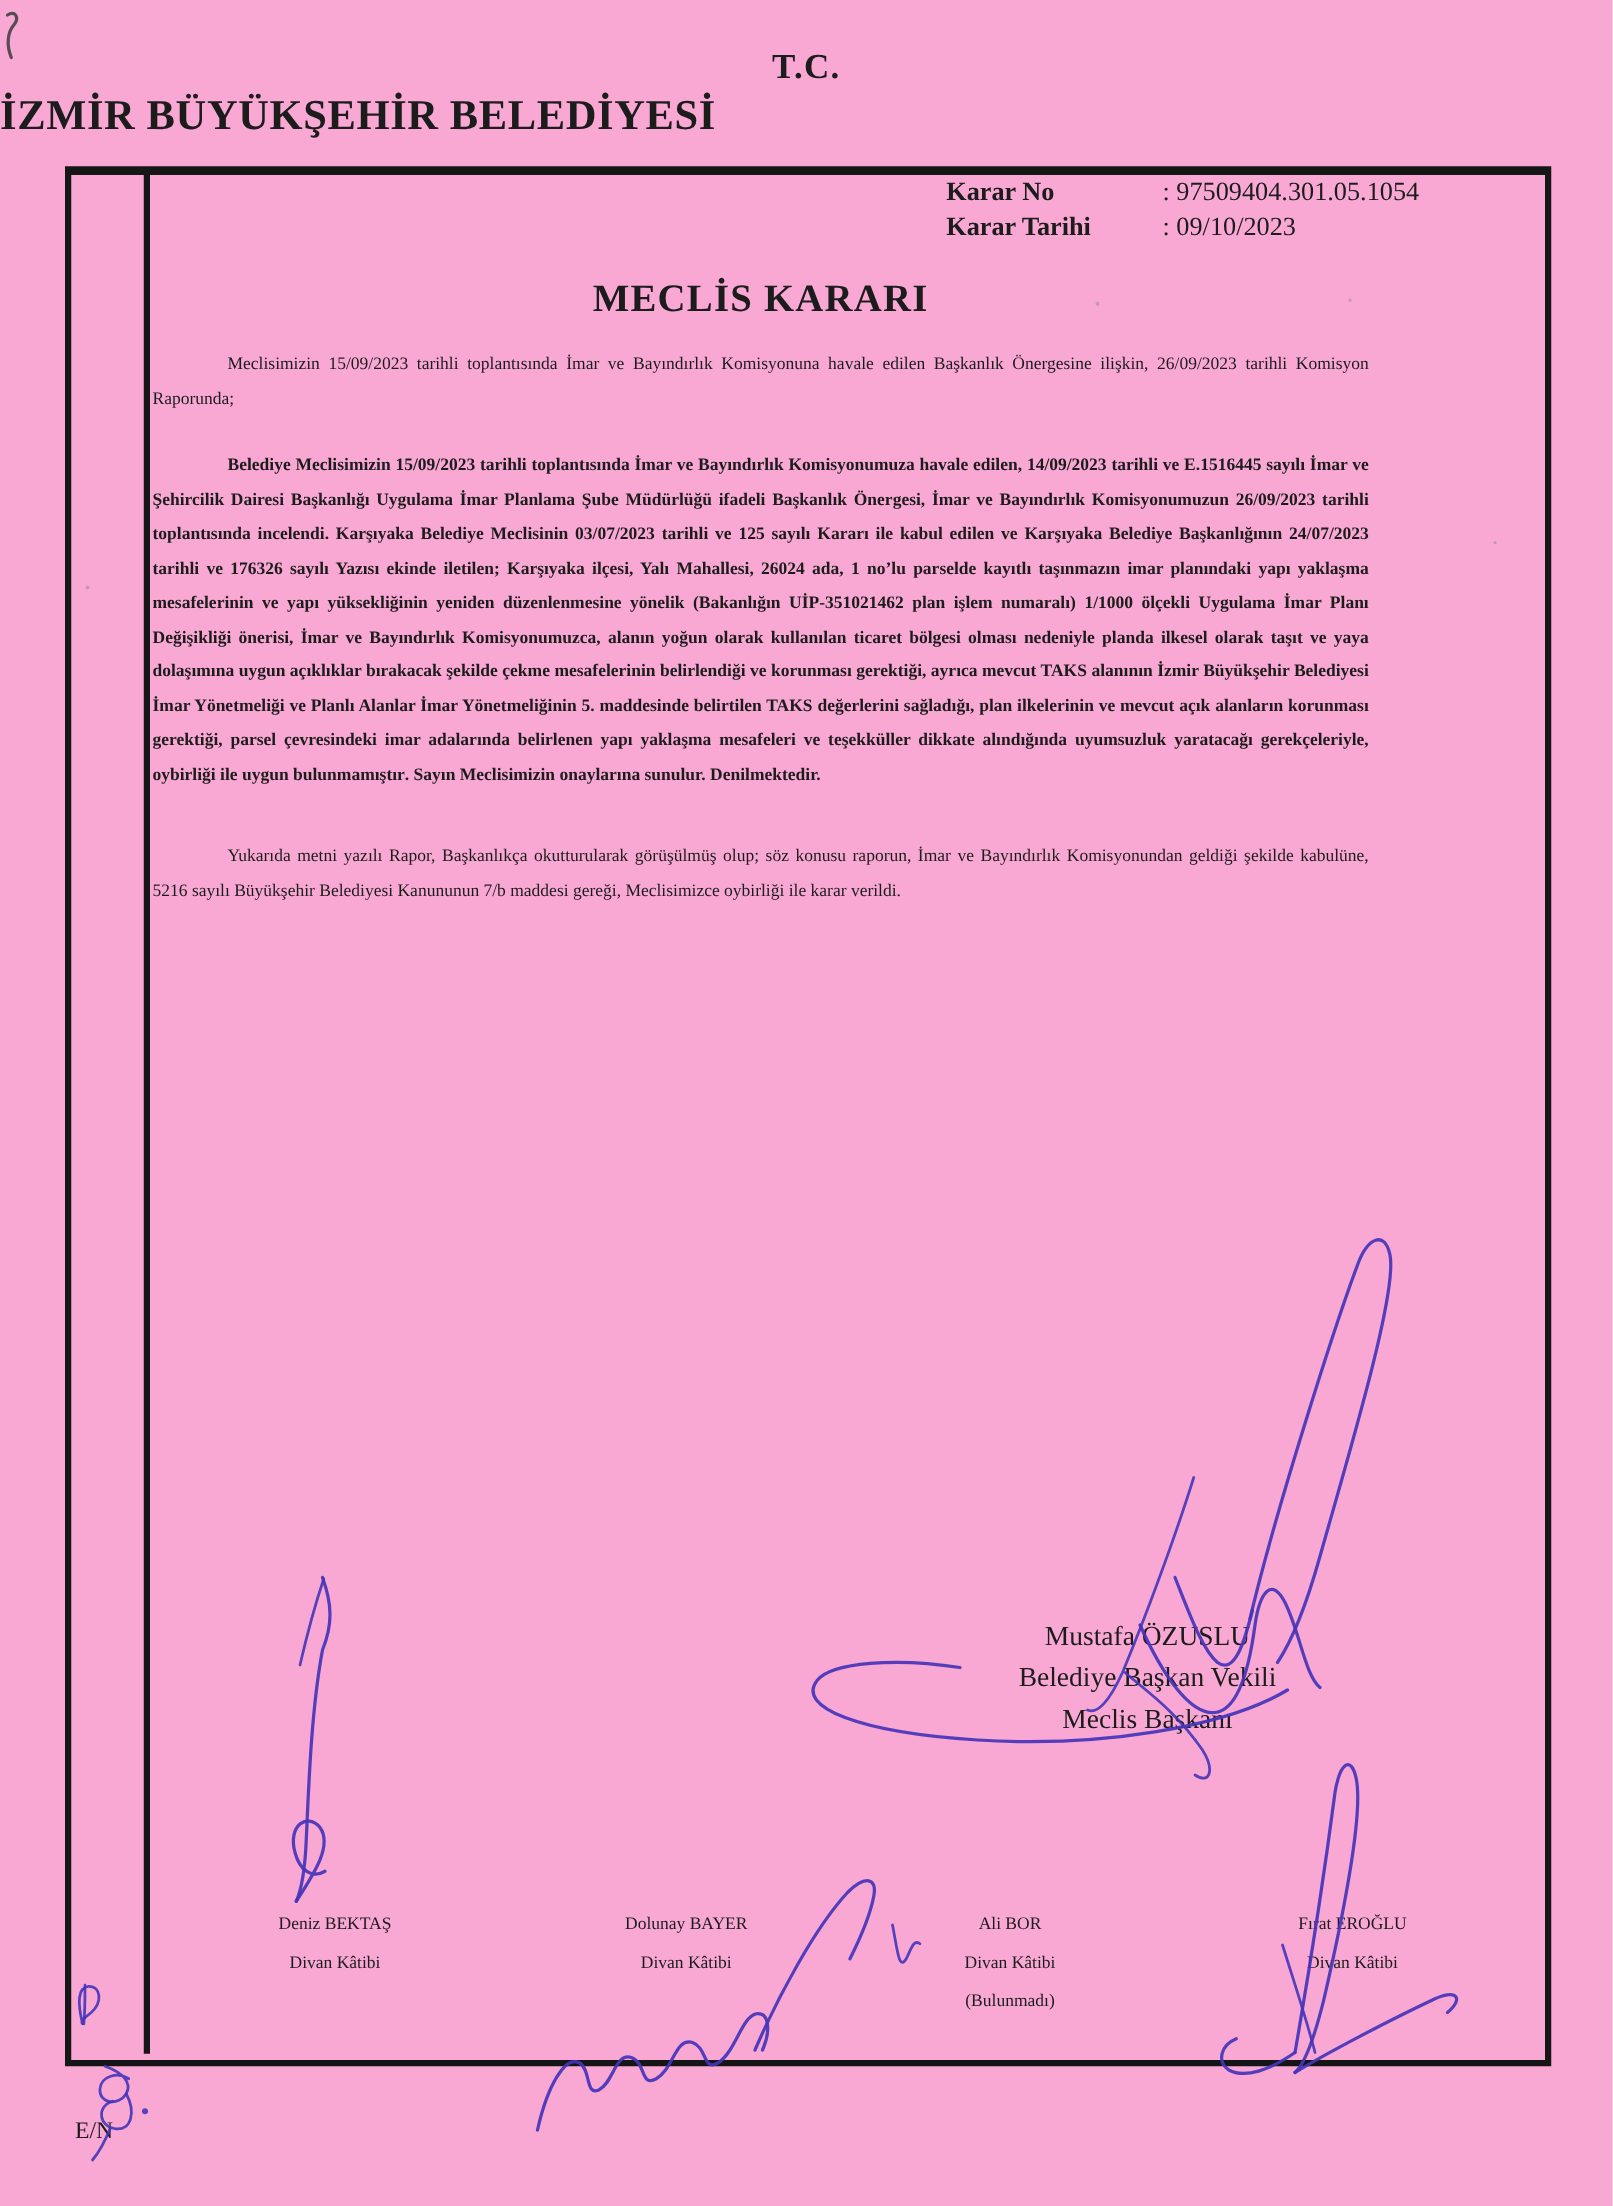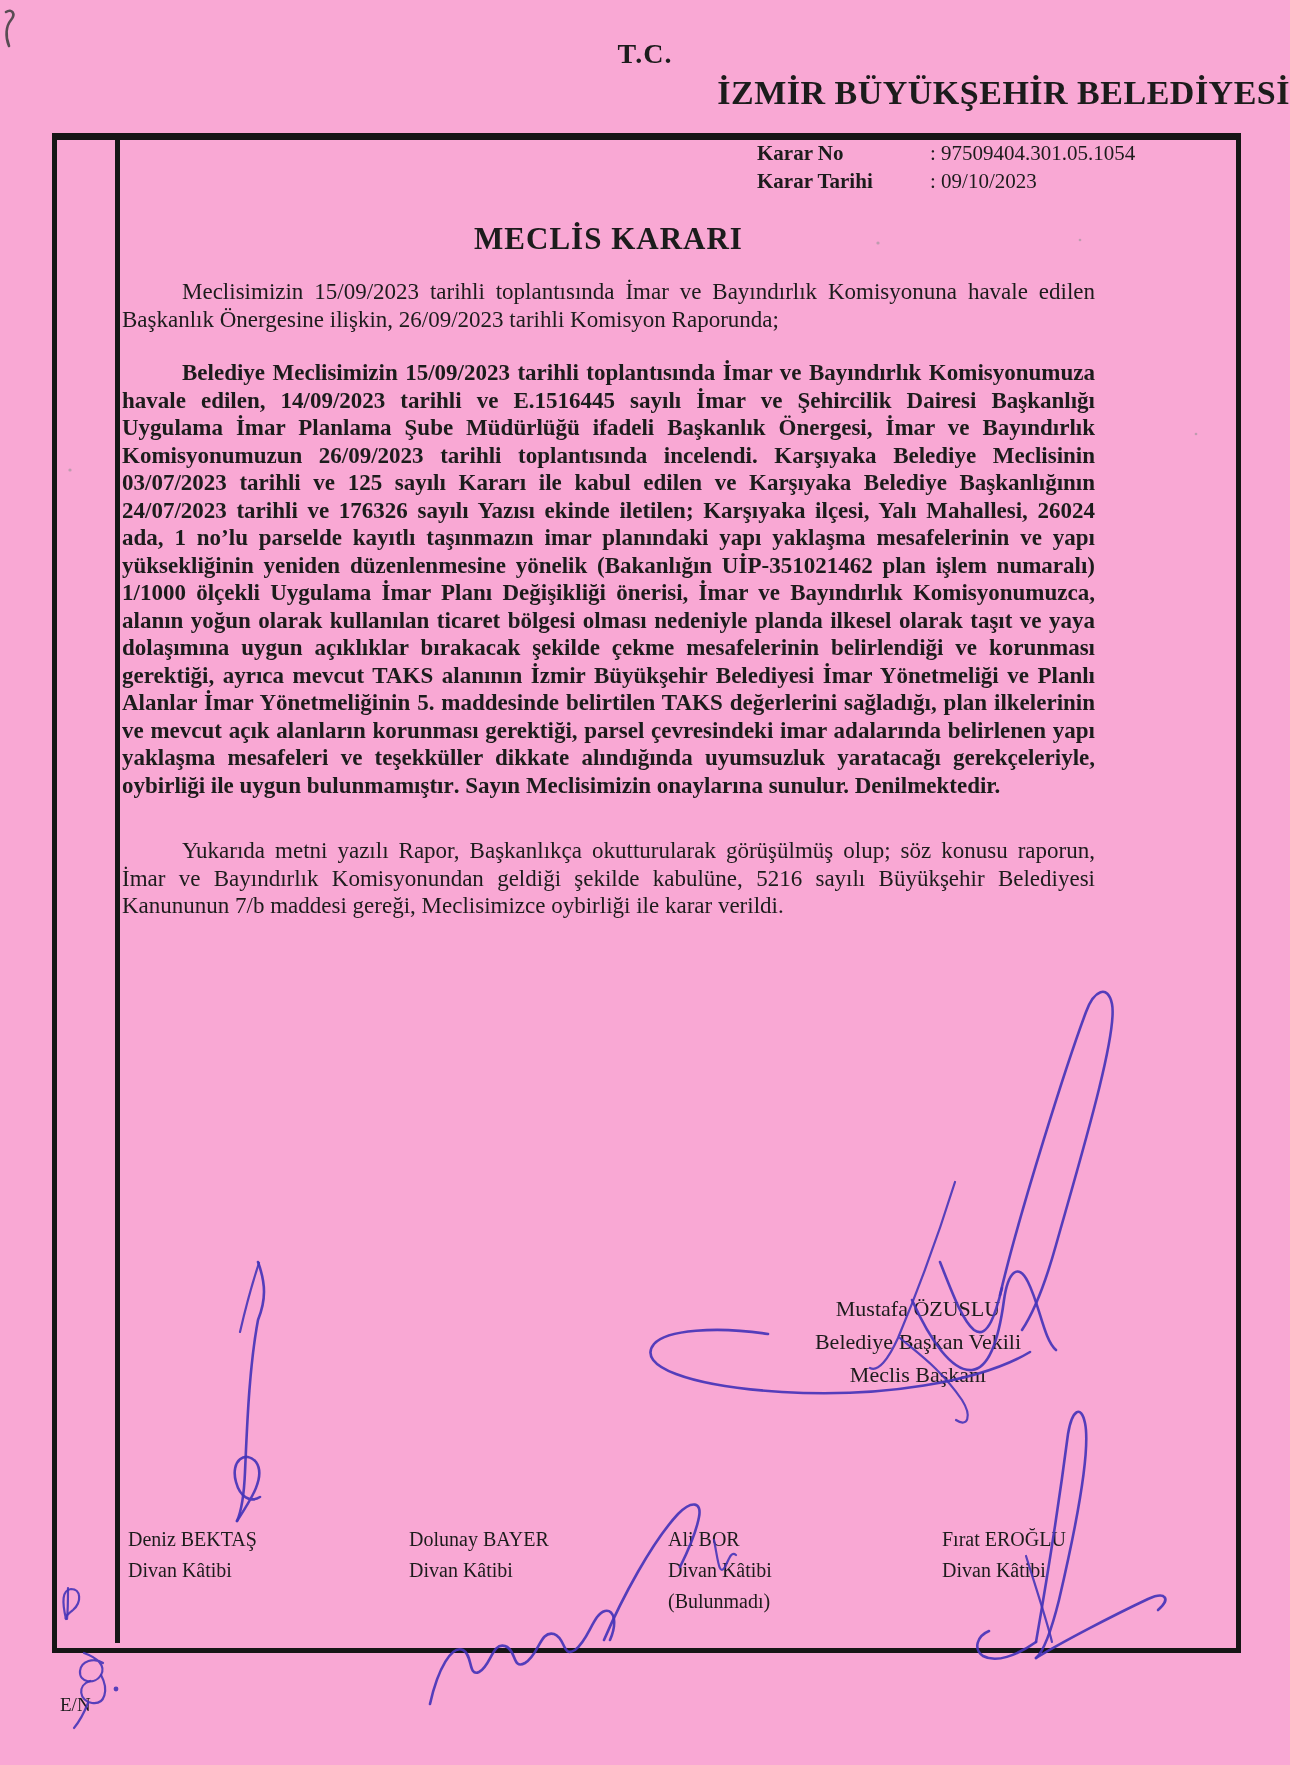--- a/index.html
+++ b/index.html
@@ -4,44 +4,44 @@
 <style>
   html,body{margin:0;padding:0;background:#e8e8e8;}
   .page{
     position:relative;width:1290px;height:1765px;margin:0 auto;
     background:#f9a8d4;overflow:hidden;
     font-family:"Liberation Serif", serif;color:#1c1c1c;
   }
   
   .hdr-tc{position:absolute;top:38px;left:0;width:100%;text-align:center;
     font-size:28px;font-weight:bold;letter-spacing:1px;}
-  .hdr-city{position:absolute;top:74px;left:0;width:100%;text-align:right;
+  .hdr-city{position:absolute;top:74px;left:0;width:100%;text-align:left;
     font-size:34px;font-weight:bold;letter-spacing:0.5px;}
   
   .main-box{position:absolute;left:52px;top:133px;width:1179px;height:1508px;
     border:5px solid #161616;border-top-width:7px;}
   .inner-line{position:absolute;left:115px;top:135px;width:5px;height:1508px;background:#161616;}
   
   .karar-meta{position:absolute;left:757px;top:139px;font-size:21px;line-height:28px;}
   .karar-meta .lbl{display:inline-block;width:128px;font-weight:bold;}
   .karar-meta .val{font-weight:normal;margin-left:45px;}
   
   .doc-title{position:absolute;left:122px;top:221px;width:973px;text-align:center;
     font-size:31px;font-weight:bold;letter-spacing:1px;}
   
   .body-text{position:absolute;left:122px;top:278px;width:973px;
-    font-size:23px;line-height:27.5px;text-align:justify;}
+    font-size:14px;line-height:27.5px;text-align:justify;}
   .body-text p{margin:0 0 26px 0;text-indent:60px;}
   .body-text p.p2{margin-bottom:38px;font-weight:bold;}
   
   .sig-president{position:absolute;left:768px;top:1292px;width:300px;text-align:center;
     font-size:22px;line-height:33px;}
   
-  .clerk{position:absolute;top:1524px;width:280px;text-align:left;
-    font-size:20px;line-height:31px;}
+  .clerk{position:absolute;top:1524px;width:280px;text-align:center;
+    font-size:14px;line-height:31px;}
   .clerk.c1{left:128px;}
   .clerk.c2{left:409px;}
   .clerk.c3{left:668px;}
   .clerk.c4{left:942px;}
   
   .en-label{position:absolute;left:60px;top:1694px;font-size:19px;}
   
   .ink-overlay{position:absolute;left:0;top:0;width:1290px;height:1765px;pointer-events:none;}
   .ink-overlay path{fill:none;stroke-linecap:round;stroke-linejoin:round;}
   .sig{stroke:#4534b8;stroke-width:2.6px;opacity:0.92;}

